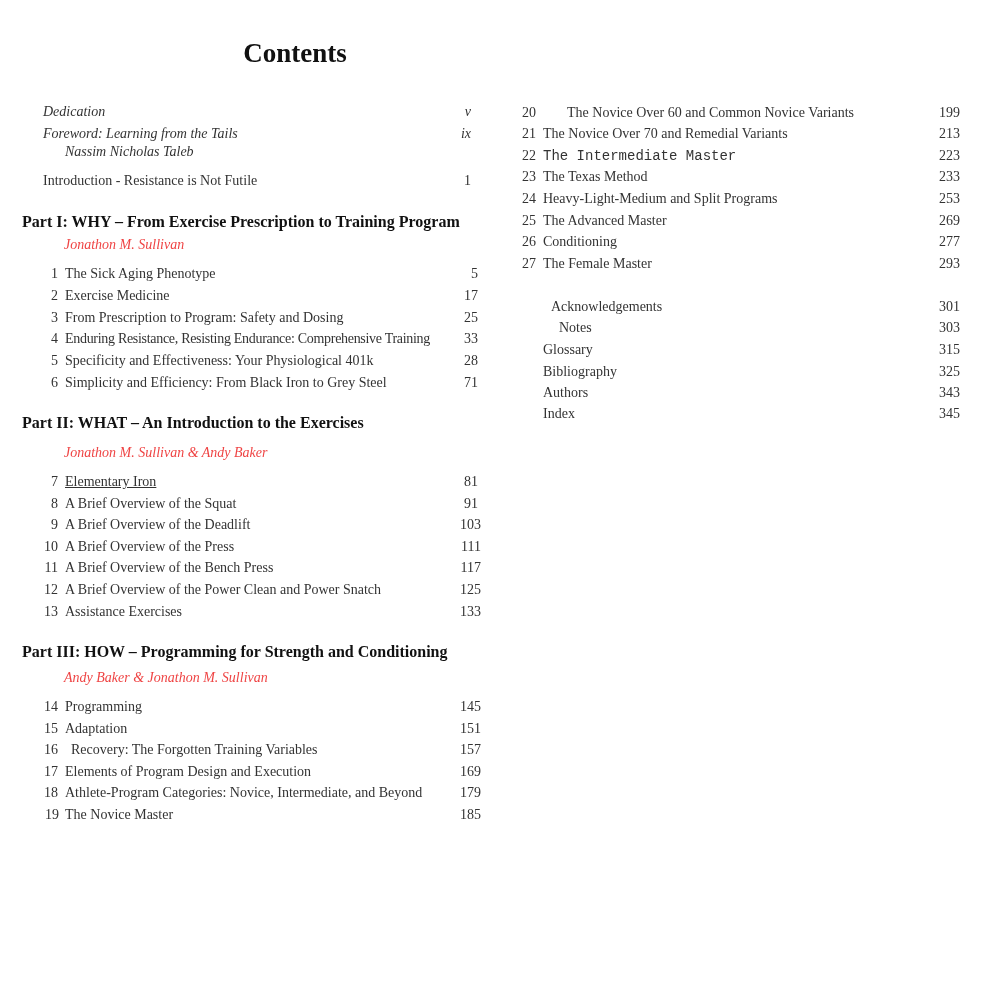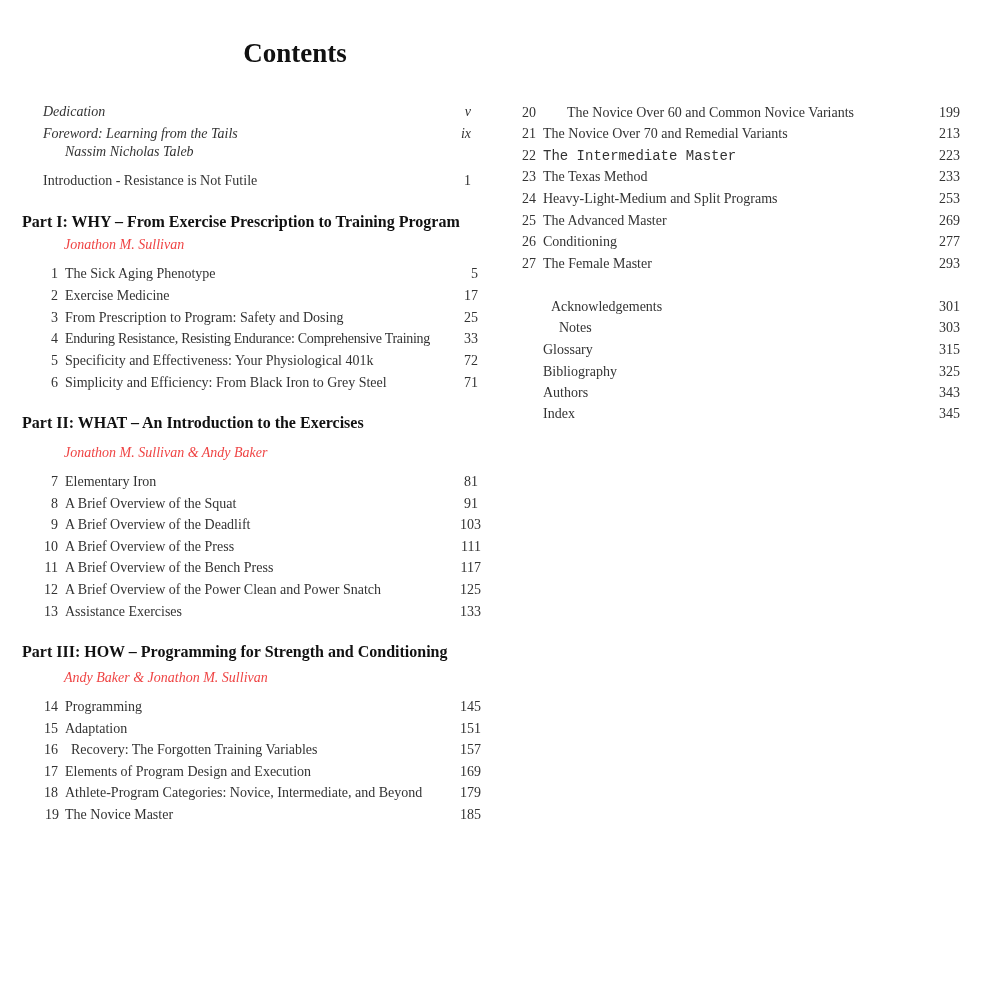--- a/index.html
+++ b/index.html
@@ -53,34 +53,34 @@
   <span class="page" style="left:402px;">25</span>
 </div>
 <div class="row" style="left:36px; top:330px;">
   <span class="num" style="left:0;">4</span>
   <span class="label" style="left:29px; letter-spacing:-0.3px;">Enduring Resistance, Resisting Endurance: Comprehensive Training</span>
   <span class="page" style="left:402px;">33</span>
 </div>
 <div class="row" style="left:36px; top:352px;">
   <span class="num" style="left:0;">5</span>
   <span class="label" style="left:29px;">Specificity and Effectiveness: Your Physiological 401k</span>
-  <span class="page" style="left:402px;">72</span>
+  <span class="page" style="left:402px;">28</span>
 </div>
 <div class="row" style="left:36px; top:374px;">
   <span class="num" style="left:0;">6</span>
   <span class="label" style="left:29px;">Simplicity and Efficiency: From Black Iron to Grey Steel</span>
   <span class="page" style="left:402px;">71</span>
 </div>
 
 <div class="part" style="top:414px;">Part II: WHAT – An Introduction to the Exercises</div>
 <div class="author" style="top:445px;">Jonathon M. Sullivan &amp; Andy Baker</div>
 
 <div class="row" style="left:36px; top:473px;">
   <span class="num" style="left:0;">7</span>
-  <span class="label" style="left:29px;">Elementary Iron</span>
+  <span class="label" style="left:29px;text-decoration:underline;">Elementary Iron</span>
   <span class="page" style="left:402px;">81</span>
 </div>
 <div class="row" style="left:36px; top:495px;">
   <span class="num" style="left:0;">8</span>
   <span class="label" style="left:29px;">A Brief Overview of the Squat</span>
   <span class="page" style="left:402px;">91</span>
 </div>
 <div class="row" style="left:36px; top:516px;">
   <span class="num" style="left:0;">9</span>
   <span class="label" style="left:29px;">A Brief Overview of the Deadlift</span>

